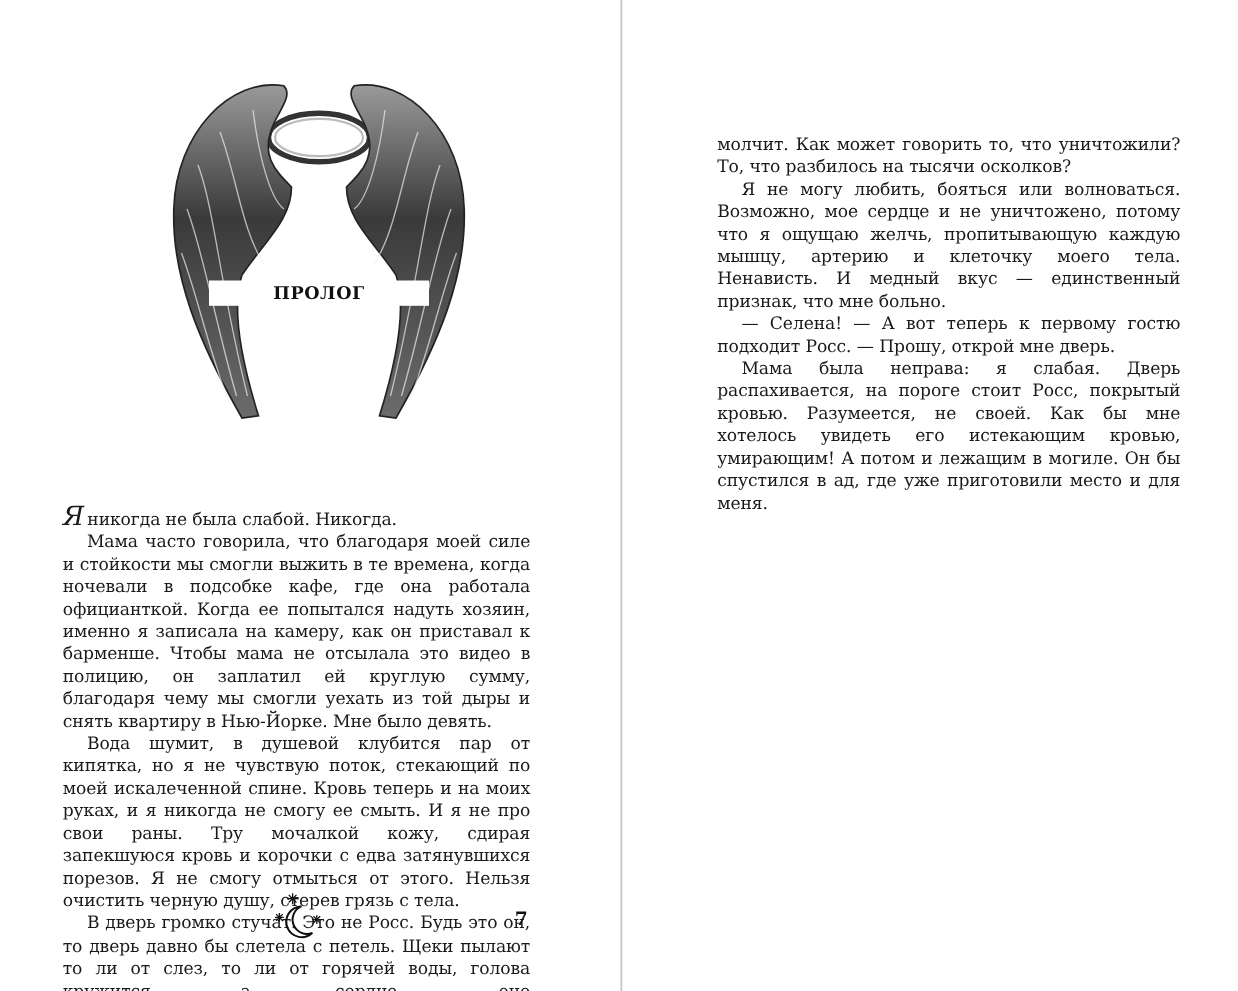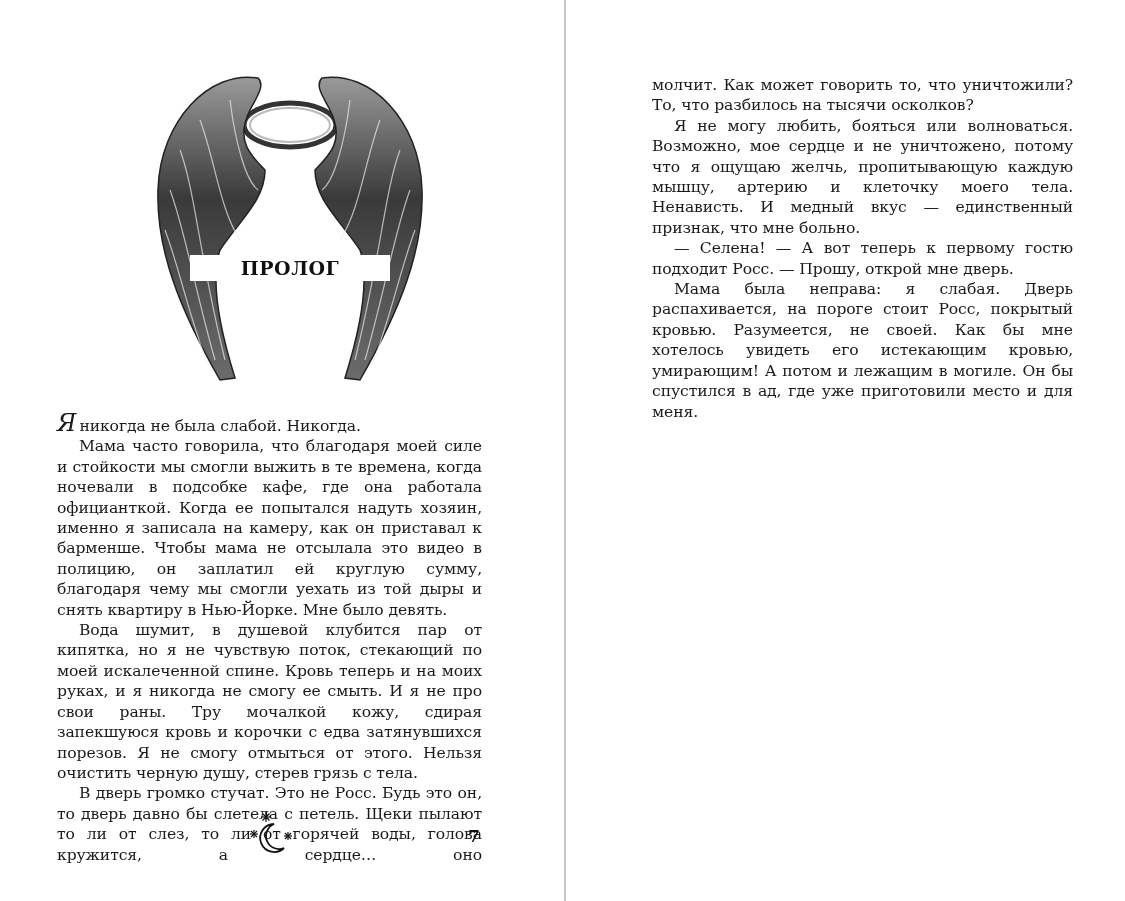--- a/index.html
+++ b/index.html
@@ -3,26 +3,26 @@
 <meta charset="utf-8">
 <style>
   html, body { margin:0; padding:0; background:#ffffff; }
   body { width:1125px; height:901px; position:relative; overflow:hidden; font-family:"DejaVu Serif", serif; color:#1a1a1a; }
   .page { position:absolute; top:0; height:901px; background:#fff; }
   .page-left { left:0; width:565px; }
   .page-right { left:566px; width:559px; }
   .divider { position:absolute; left:564px; top:0; width:2px; height:901px; background:#c8c8c8; }
   .text-block { position:absolute; font-size:15.6px; line-height:20.4px; text-align:justify; letter-spacing:-0.1px; }
   .text-block p { margin:0; text-indent:22px; text-align-last:left; }
-  .text-block p.noindent { text-indent:0; }
+  .text-block p.noindent { text-indent:0;margin-top:46px; }
   .left-text { left:57px; top:414px; width:425px; }
   .right-text { left:652px; top:75px; width:421px; }
   .dropcap { font-family:"DejaVu Serif", serif; font-style:italic; font-size:24px; line-height:18px; margin-right:4px; letter-spacing:-1px; }
   .emblem { position:absolute; left:140px; top:60px; width:300px; height:330px; }
-  .chapter-title { position:absolute; left:190px; top:255px; width:200px; text-align:center; font-family:"DejaVu Serif", serif; font-weight:bold; font-size:19px; letter-spacing:0.5px; color:#111; background:#fff; padding:2px 0; }
+  .chapter-title { position:absolute; left:190px; top:255px; width:200px; text-align:center; font-family:"DejaVu Serif", serif; font-weight:bold; font-size:16px; letter-spacing:0.5px; color:#111; background:#fff; padding:2px 0; }
   .page-number { position:absolute; left:468px; top:826px; font-size:17px; font-weight:bold; color:#111; }
   .moon { position:absolute; left:246px; top:810px; width:50px; height:50px; }
 </style>
 </head>
 <body>
 
 <div class="page page-left">
   <svg class="emblem" viewBox="0 0 300 330">
     <defs>
       <linearGradient id="wg" x1="0" y1="0" x2="0" y2="1">

